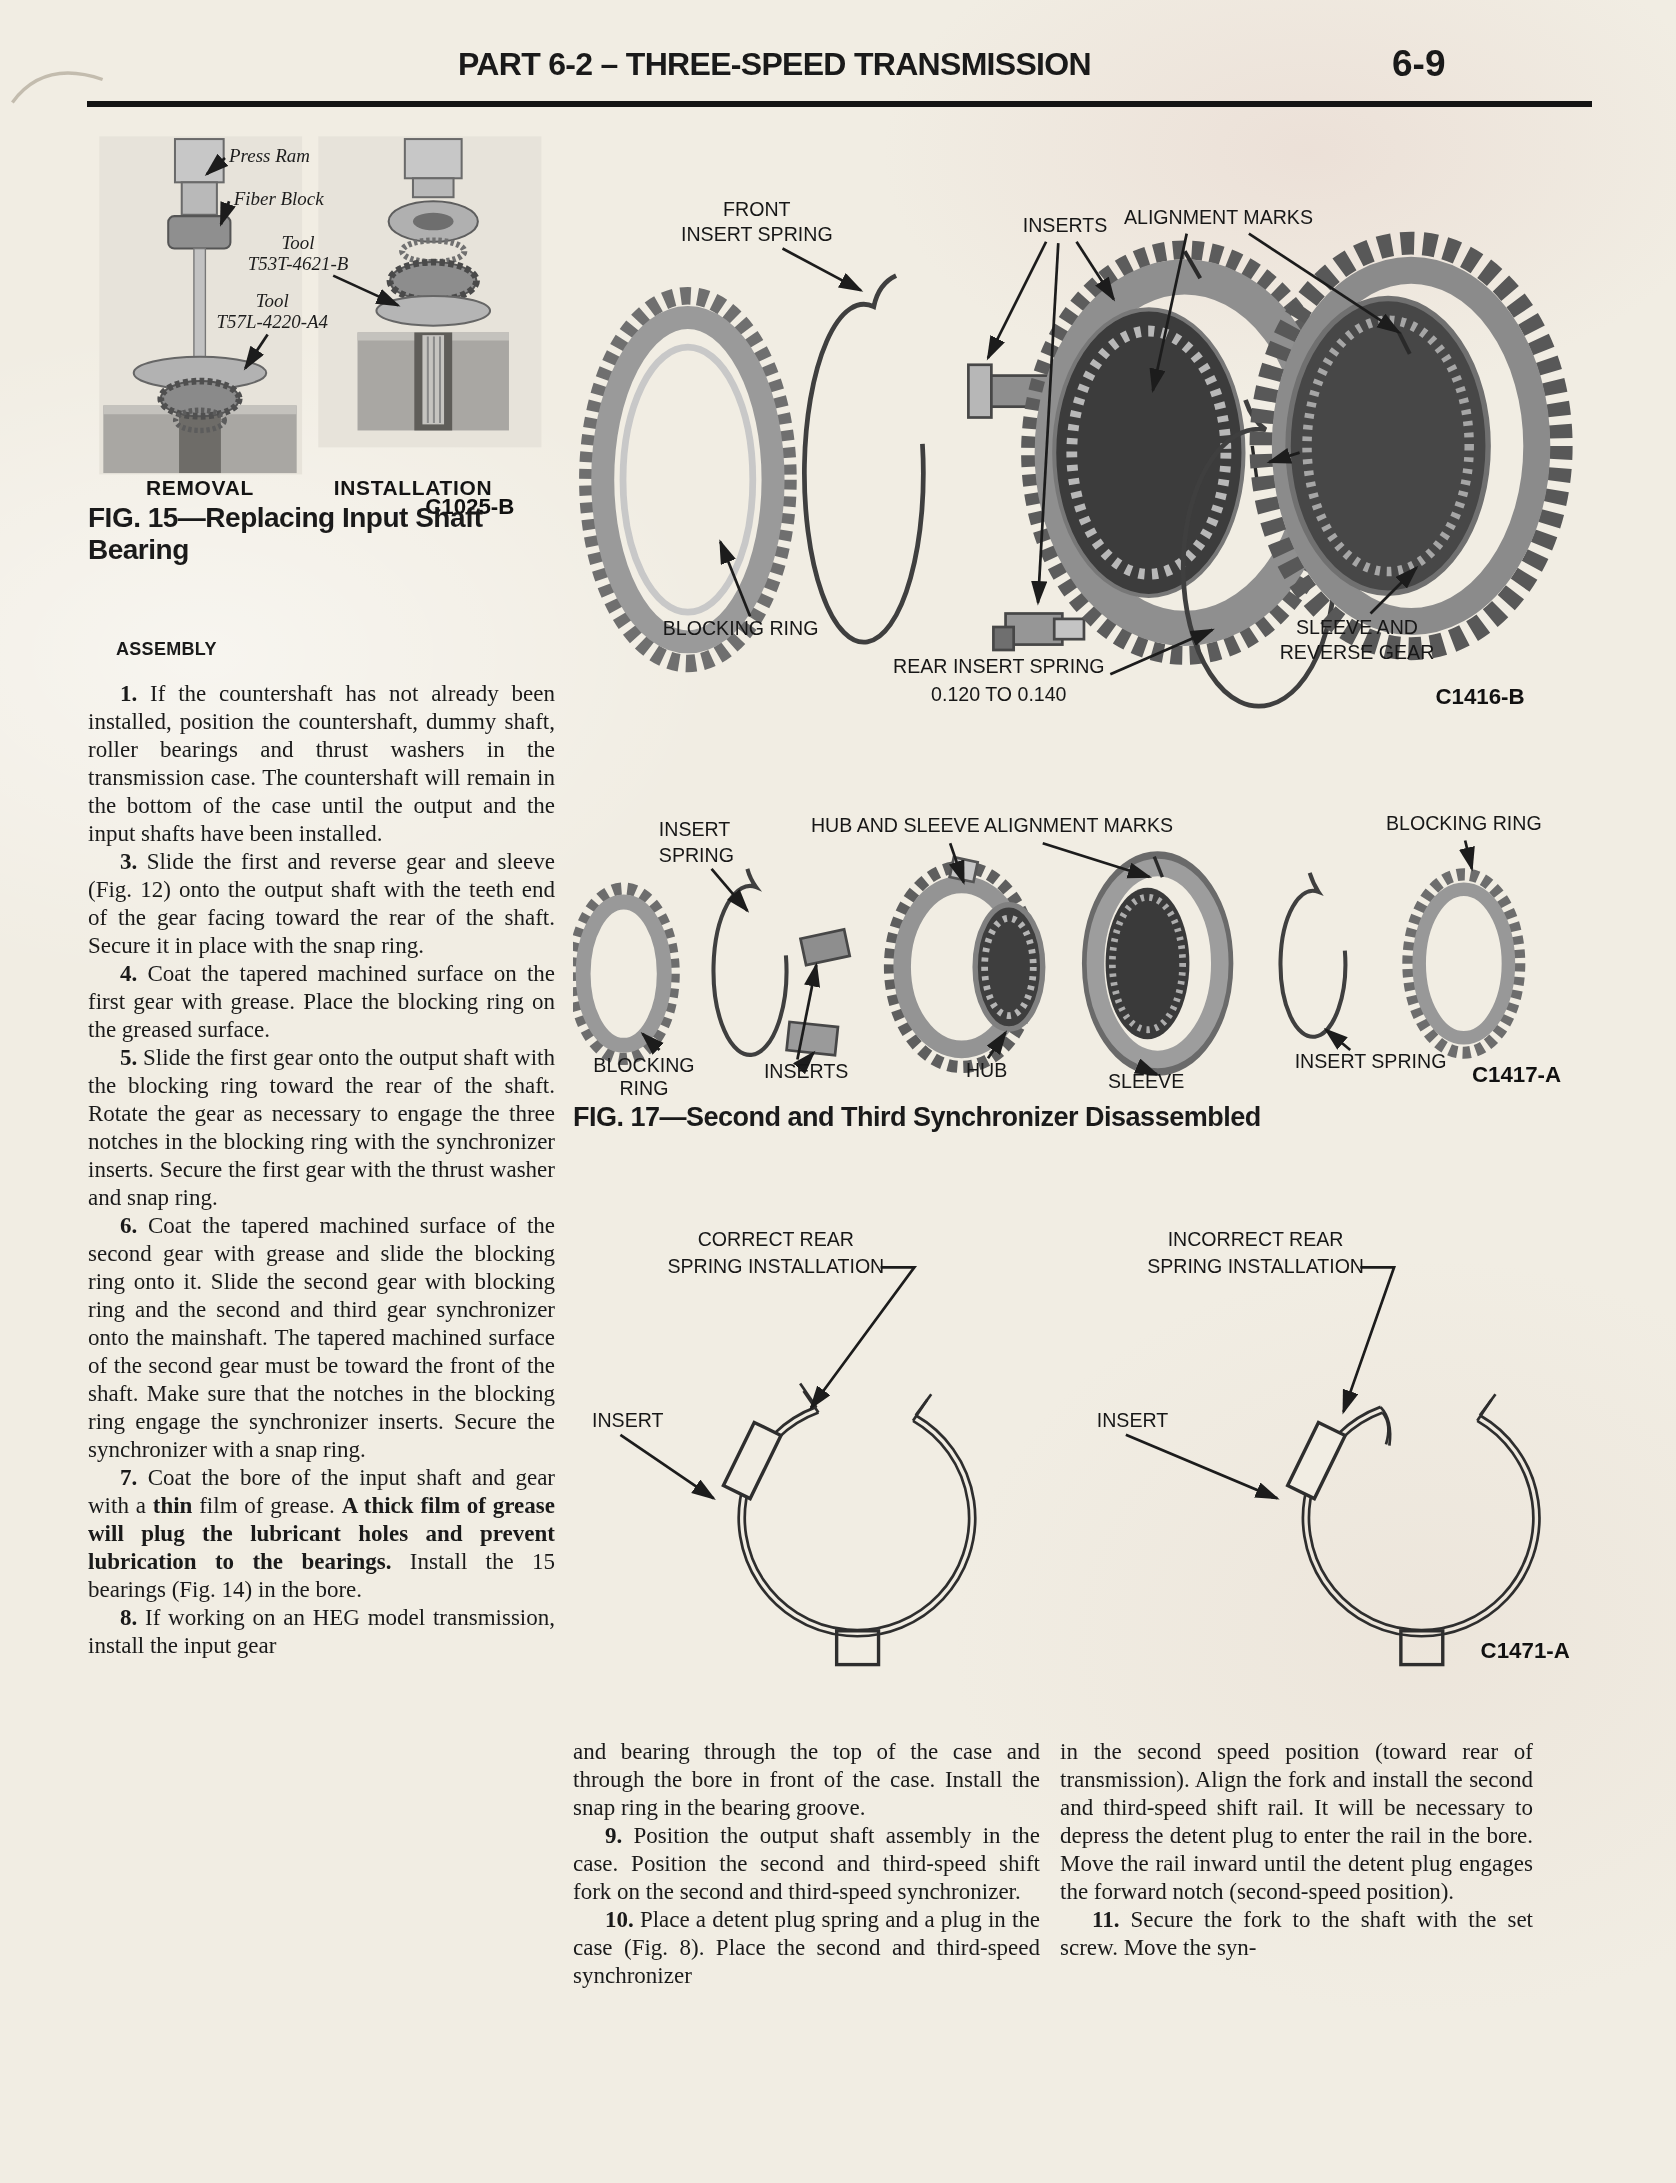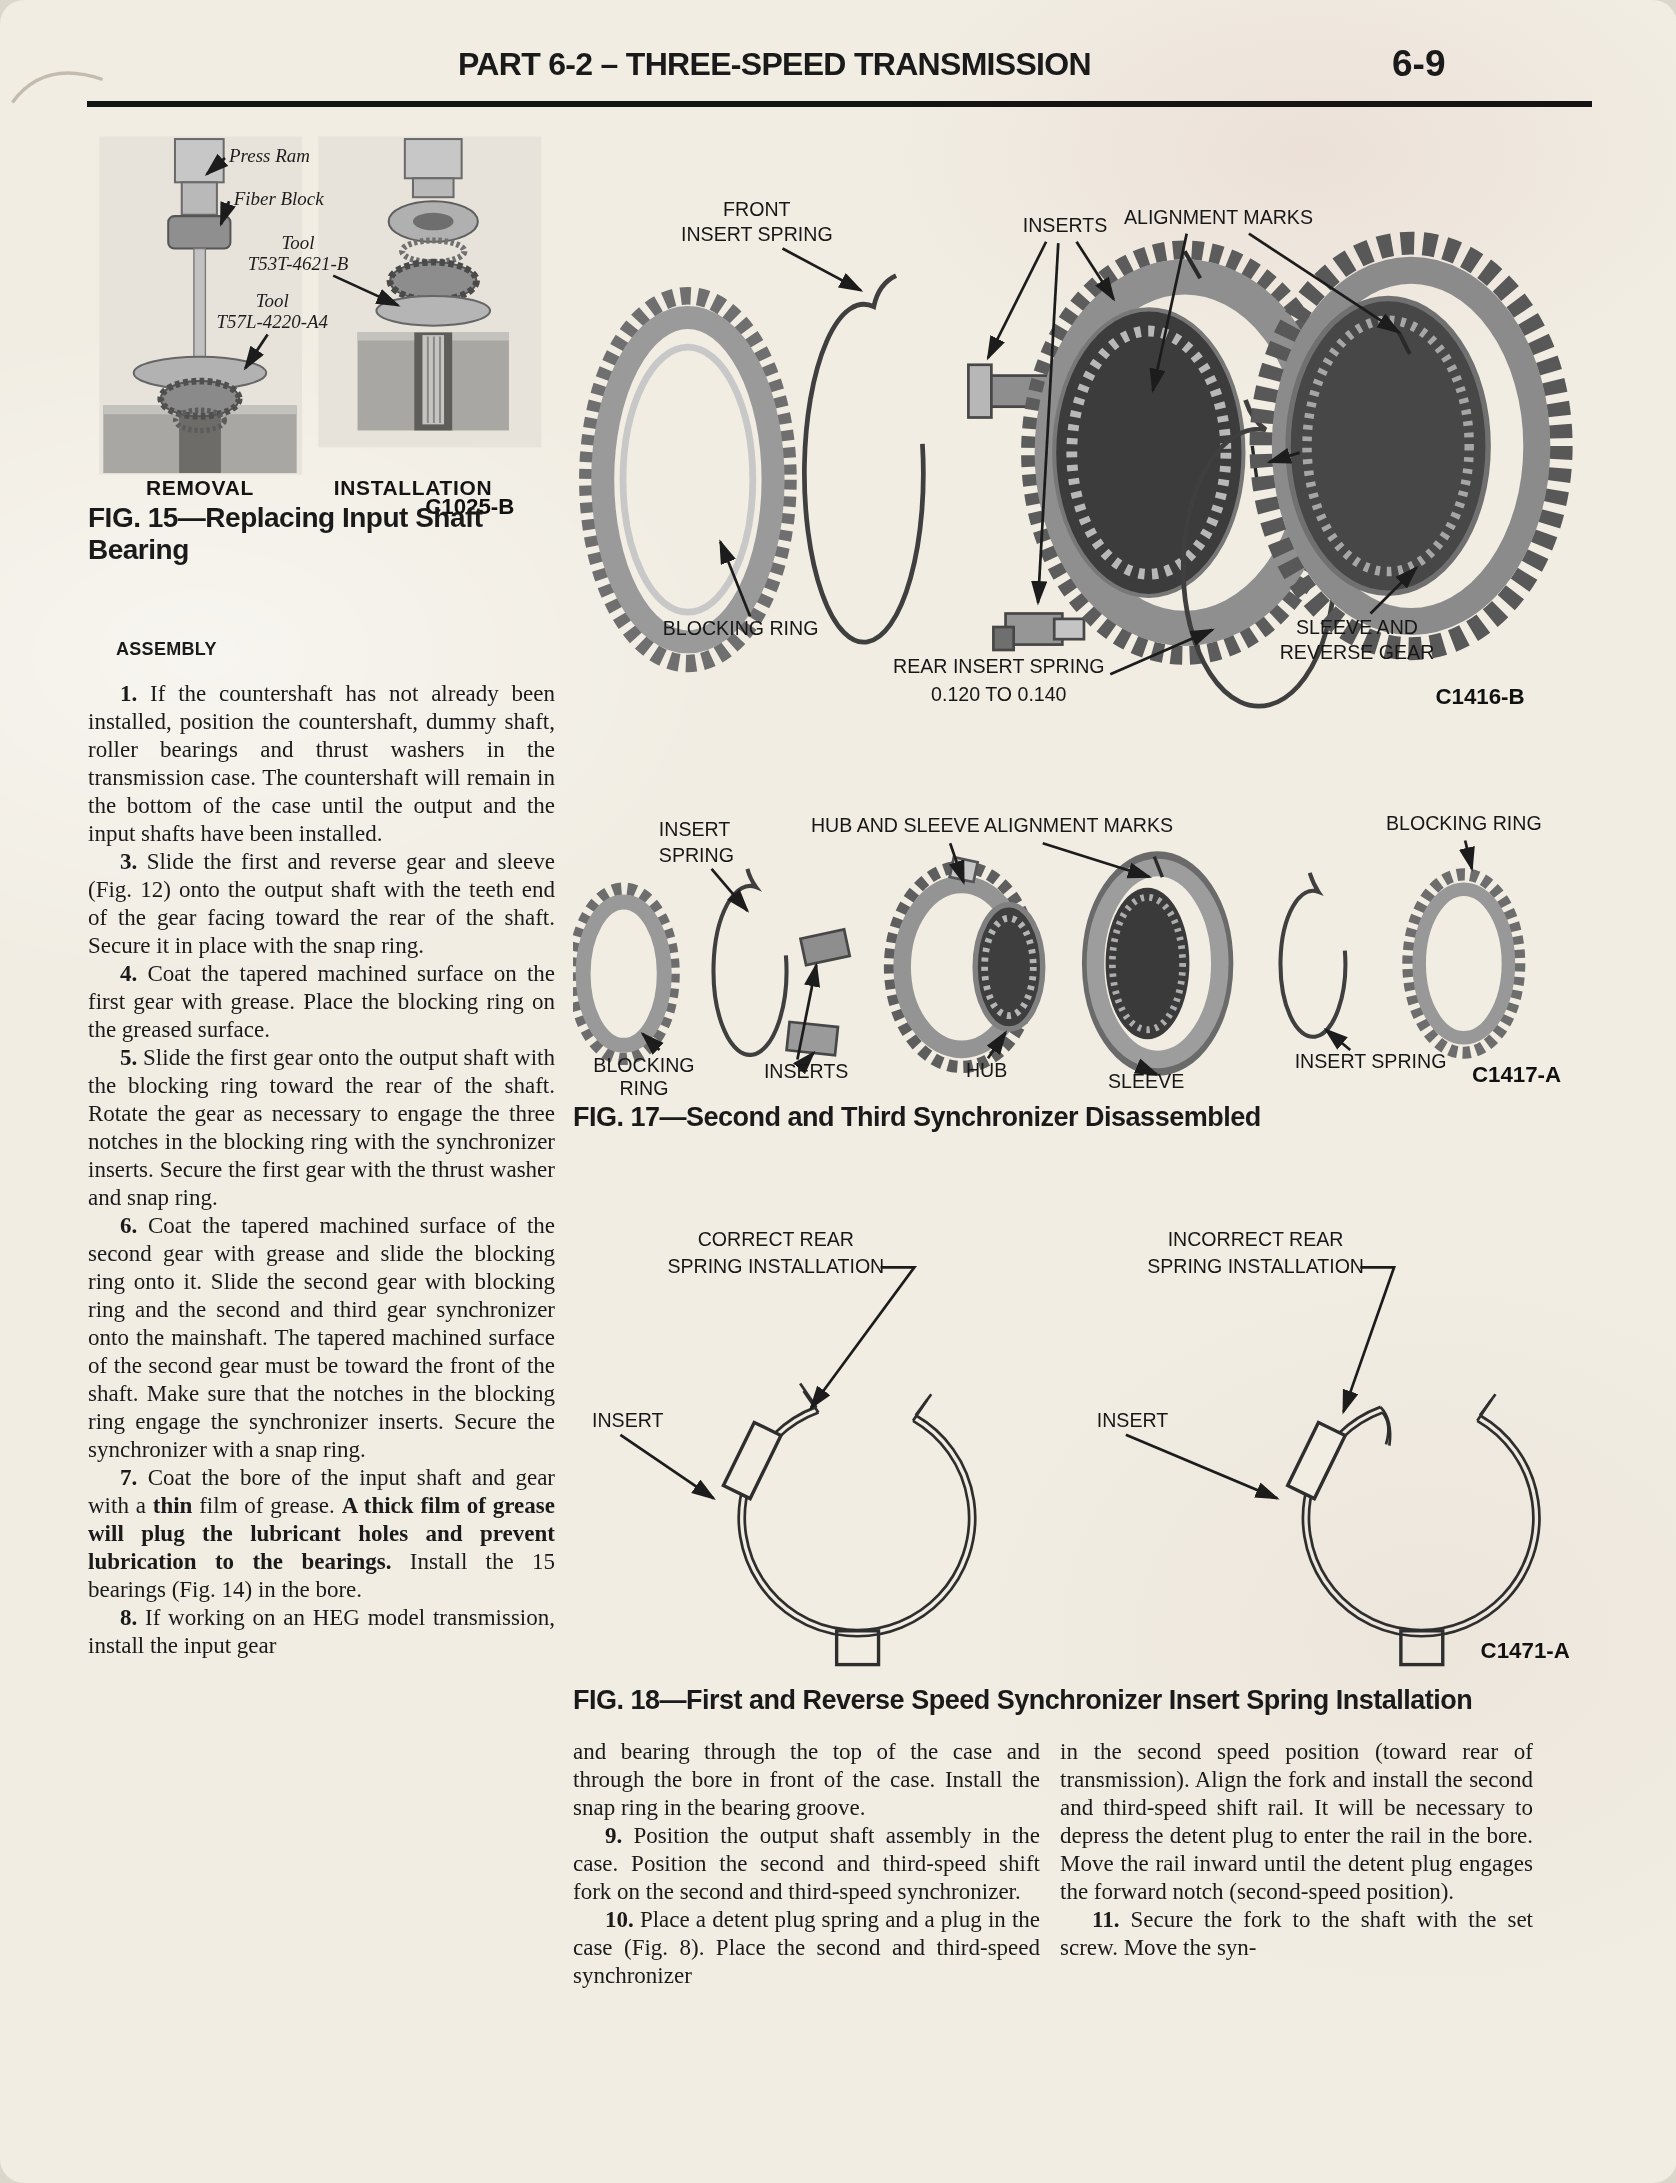--- a/index.html
+++ b/index.html
@@ -3,21 +3,21 @@
 <meta charset="utf-8">
 <style>
   html,body{margin:0;padding:0;background:#dcd7cb;}
   #page{
     position:relative;width:1677px;height:2183px;overflow:hidden;
     background:
       radial-gradient(ellipse 609px 352px at 78% 7%, rgba(224,195,189,0.30), rgba(224,195,189,0) 70%),
       radial-gradient(ellipse 744px 473px at 12% 30%, rgba(255,255,255,0.45), rgba(255,255,255,0) 70%),
       radial-gradient(ellipse 676px 541px at 85% 75%, rgba(228,215,204,0.35), rgba(228,215,204,0) 70%),
       #f1ede3;
-    font-family:"Liberation Serif",serif;color:#1a1a1a;border-radius:24px;
+    font-family:"Liberation Serif",serif;color:#1a1a1a;
   }
   .abs{position:absolute;}
   .hdr{font-family:"Liberation Sans",sans-serif;font-weight:bold;font-size:32px;letter-spacing:-0.7px;white-space:nowrap;}
   .pagenum{font-family:"Liberation Sans",sans-serif;font-weight:bold;font-size:37px;}
   .rule{background:#141414;}
   .sechead{font-family:"Liberation Sans",sans-serif;font-weight:bold;font-size:18px;letter-spacing:0.3px;margin-left:28px;}
   .figcap{font-family:"Liberation Sans",sans-serif;font-weight:bold;font-size:27px;line-height:1.13;letter-spacing:-0.5px;}
   .figcap.small{font-size:28px;}
   .bodycol p{margin:0;font-size:23px;line-height:28px;text-align:justify;text-indent:32px;}
   .bodycol p.cont{text-indent:0;}
@@ -292,21 +292,20 @@
     </g>
     <text class="lbl" x="300" y="72" text-anchor="middle">CORRECT REAR</text>
     <text class="lbl" x="300" y="112" text-anchor="middle">SPRING INSTALLATION</text>
     <text class="lbl" x="1010" y="72" text-anchor="middle">INCORRECT REAR</text>
     <text class="lbl" x="1010" y="112" text-anchor="middle">SPRING INSTALLATION</text>
     <text class="lbl" x="28" y="340">INSERT</text>
     <text class="lbl" x="775" y="340">INSERT</text>
     <text class="code" x="1475" y="682" text-anchor="end">C1471-A</text>
   </svg>
 
-  <div class="abs figcap" style="left:573px;top:1685px;width:1028px;">FIG. 18—First and Reverse Speed Synchronizer Insert Spring Installation</div>
 
   <div class="abs bodycol" style="left:573px;top:1738px;width:467px;">
     <p class="cont">and bearing through the top of the case and through the bore in front of the case. Install the snap ring in the bearing groove.</p>
     <p><span class="num">9.</span> <span>Position the output shaft assembly in the case. Position the second and third-speed shift fork on the second and third-speed synchronizer.</span></p>
     <p><span class="num">10.</span> <span>Place a detent plug spring and a plug in the case (Fig. 8). Place the second and third-speed synchronizer</span></p>
   </div>
 
   <div class="abs bodycol" style="left:1060px;top:1738px;width:473px;">
     <p class="cont">in the second speed position (toward rear of transmission). Align the fork and install the second and third-speed shift rail. It will be necessary to depress the detent plug to enter the rail in the bore. Move the rail inward until the detent plug engages the forward notch (second-speed position).</p>
     <p><span class="num">11.</span> <span>Secure the fork to the shaft with the set screw. Move the syn-</span></p>

